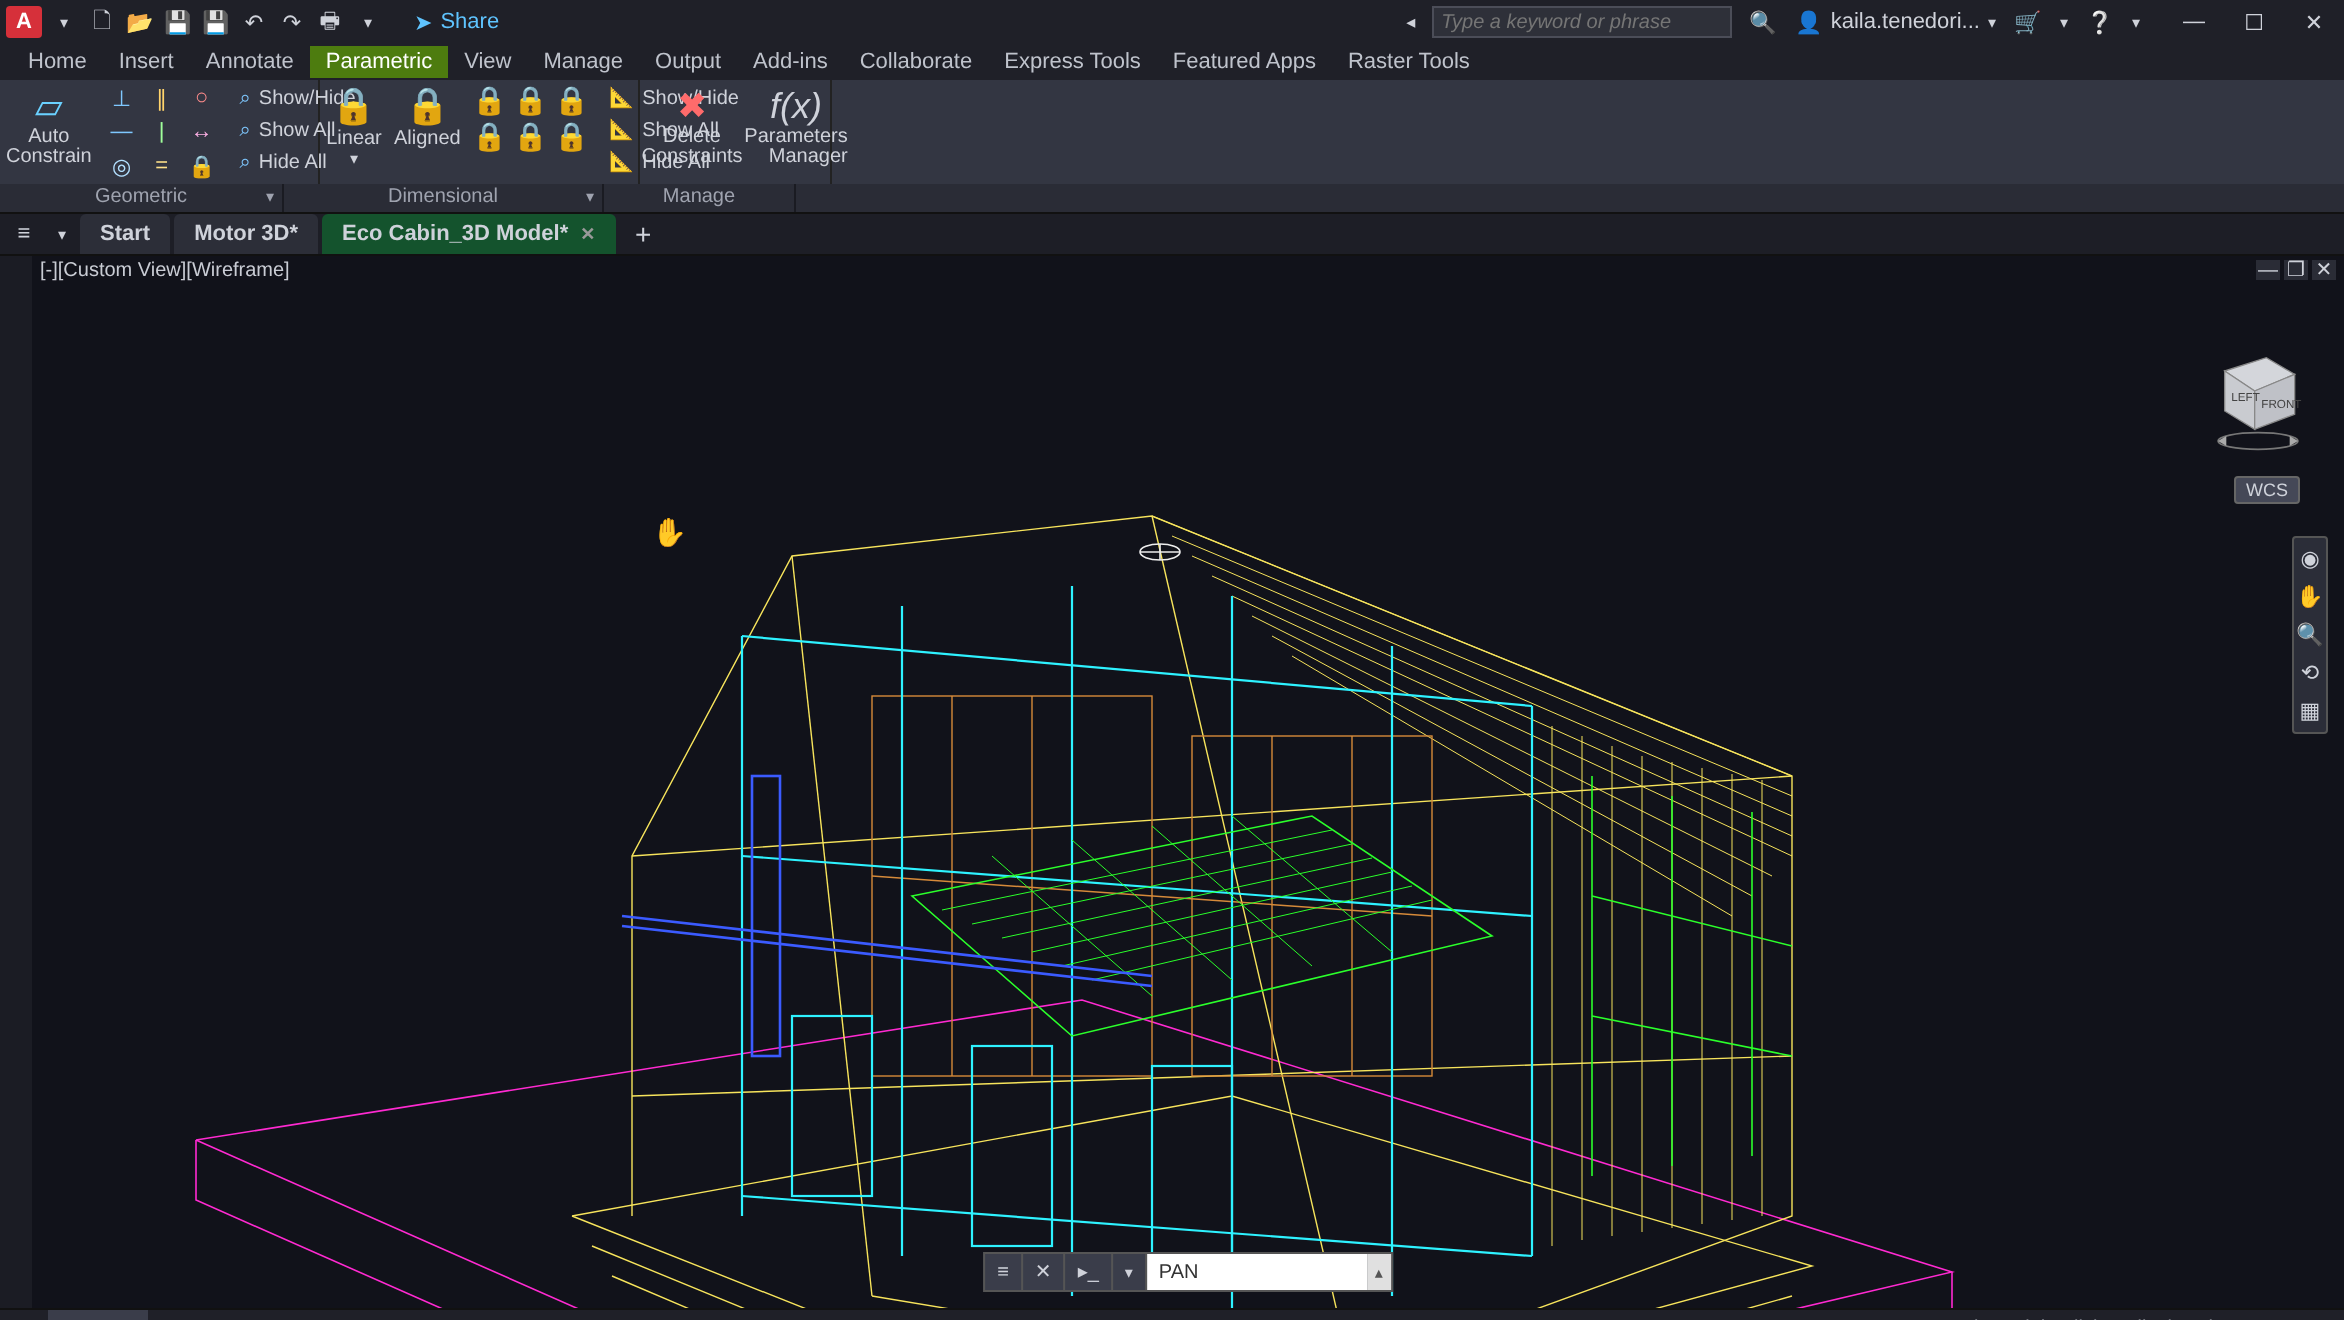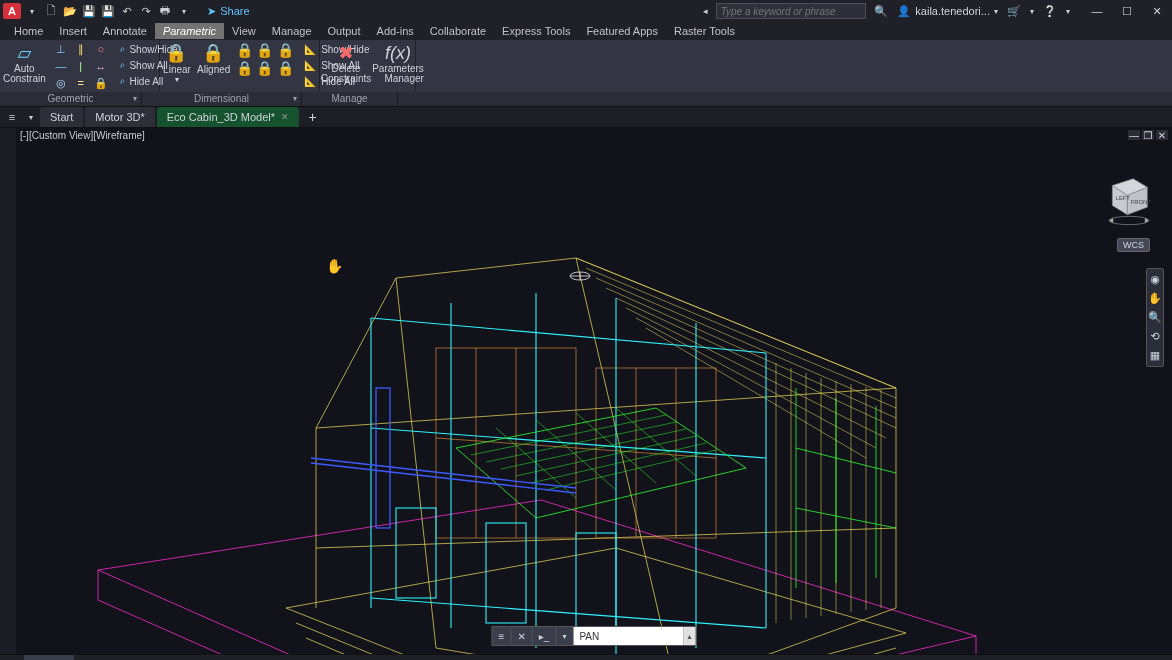--- a/index.html
+++ b/index.html
@@ -14,21 +14,21 @@
 .title-center { position: absolute; left: 50%; transform: translateX(-50%); color: #bfc3cc; font-size: 11px; }
 .title-right { margin-left: auto; display: flex; align-items: center; gap: 8px; padding-right: 6px; }
 .search-box { width: 150px; height: 16px; background: #2e3039; border: 1px solid #4b4d58; color: #8f93a0; font-size: 10px; padding: 0 4px; font-style: italic;}
 .user { color: #cfd2da; font-size: 11px; display: flex; align-items: center; gap: 4px;}
 .win-btns { display: flex; gap: 12px; margin-left: 10px;}
 .win-btn { width: 18px; height: 16px; display: flex; align-items: center; justify-content: center; color: #cfd2da;}
 
 
 .menu-row { height: 18px; background: #1f2028; display: flex; align-items: center; padding-left: 6px; gap: 0; font-size: 11px; color: #bfc3cc;}
 .menu-row .tab { padding: 2px 8px; cursor: pointer; }
-.menu-row .tab.active { background: #737373; color: #fff; font-style: italic; }
+.menu-row .tab.active { background: #4d7c0f; color: #fff; }
 
 
 .ribbon { height: 52px; background: #333642; display: flex; align-items: stretch;}
 .panel { border-right: 1px solid #222; display: flex; flex-direction: column; justify-content: flex-start; position: relative; padding: 2px 3px 0 3px;}
 .panel-body { display: flex; gap: 6px; flex: 1;}
 .bigbtn { display: flex; flex-direction: column; align-items: center; justify-content: flex-start; width: 44px; color: #cfd2da; font-size: 10px; text-align: center;}
 .bigbtn .ico { width: 28px; height: 22px; display:flex; align-items:center; justify-content:center; font-size: 18px; color: #6ad1ff;}
 .smallgrid { display: grid; grid-template-columns: repeat(3, 18px); grid-auto-rows: 15px; gap: 2px; align-content: start;}
 .smallgrid .c { width: 18px; height: 14px; display: flex; align-items: center; justify-content: center; }
 .lines { display: flex; flex-direction: column; gap: 2px; font-size: 10px; color:#cfd2da;}
@@ -36,21 +36,21 @@
 .lock { color:#f7b955; font-size: 14px;}
 
 
 .panel-strip { height: 14px; background: #2a2c36; display: flex; font-size: 10px;}
 .panel-strip .cell { text-align: center; color: #9fa3af; position: relative; border-right: 1px solid #1a1b22; padding-top: 1px;}
 .panel-strip .arrow { position:absolute; right:4px; top:2px; color:#9fa3af; font-size:8px;}
 
 
 .filetabs { height: 22px; background: #1d1e26; display: flex; align-items: center; border-top: 1px solid #111; border-bottom: 1px solid #111;}
 .ft-btn { width: 24px; height:22px; display:flex; align-items:center; justify-content:center; color:#cfd2da;}
-.file-tab { height: 20px; padding: 0 10px; background: #2c2e38; color: #cfd2da; font-size: 11px; display:flex; align-items:center; gap:6px; border-radius: 3px 3px 0 0; margin-left:2px; cursor:pointer;}
+.file-tab { height: 20px; padding: 0 10px; background: #2c2e38; color: #cfd2da; font-size: 11px; display:flex; align-items:center; gap:6px; border-radius: 3px 3px 0 0; margin-left:2px; cursor:pointer;font-weight:bold;}
 .file-tab.active { background: #14532d; }
 .file-tab .x { color:#999; font-size:9px;}
 .plus-tab { width:20px; display:flex; align-items:center; justify-content:center; color:#cfd2da; font-size:14px; margin-left:4px;}
 
 
 .viewport { position: relative; background: #11121a; height: 526px; margin-left: 16px; }
 .vp-label { position:absolute; top:2px; left:4px; color:#c9ccd4; font-size:10px;}
 .vp-ctrls { position:absolute; top:2px; right:4px; display:flex; gap:2px; color:#cfd2da;}
 .vp-ctrls span{ width:12px; height:10px; display:flex; align-items:center; justify-content:center; font-size:10px; background:#2a2c36;}
 .viewcube { position:absolute; top:40px; right:18px; width:50px; height:50px;}

